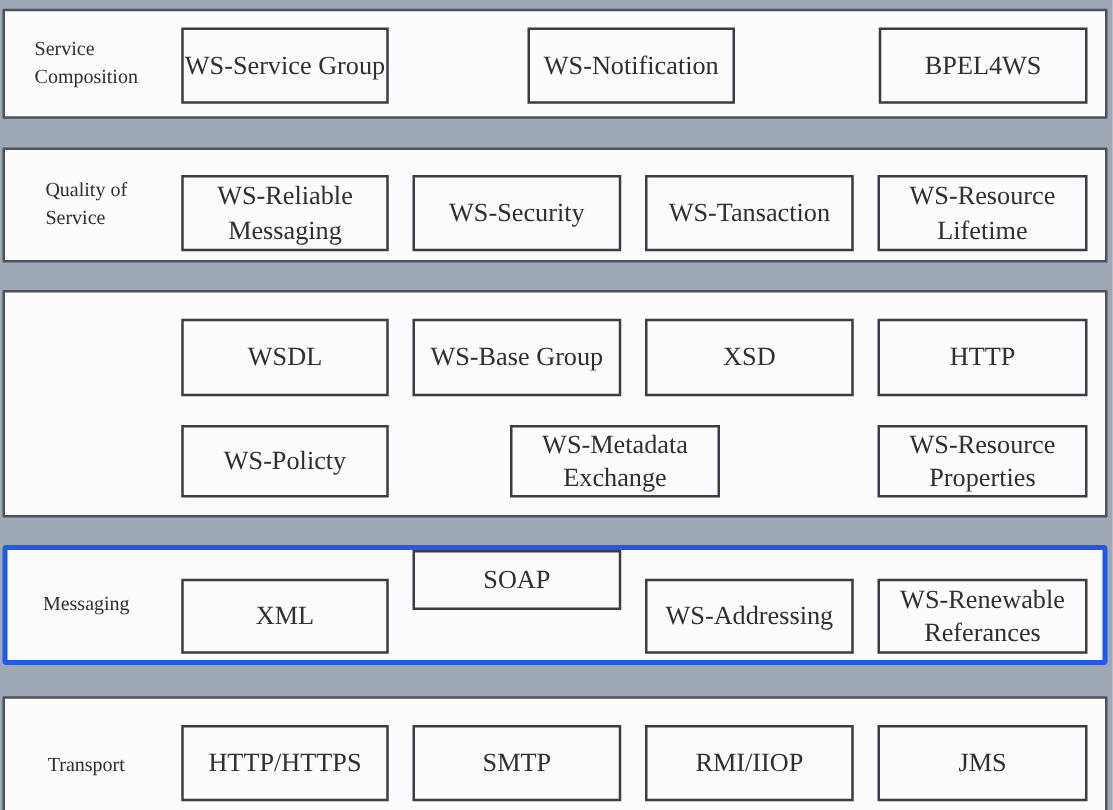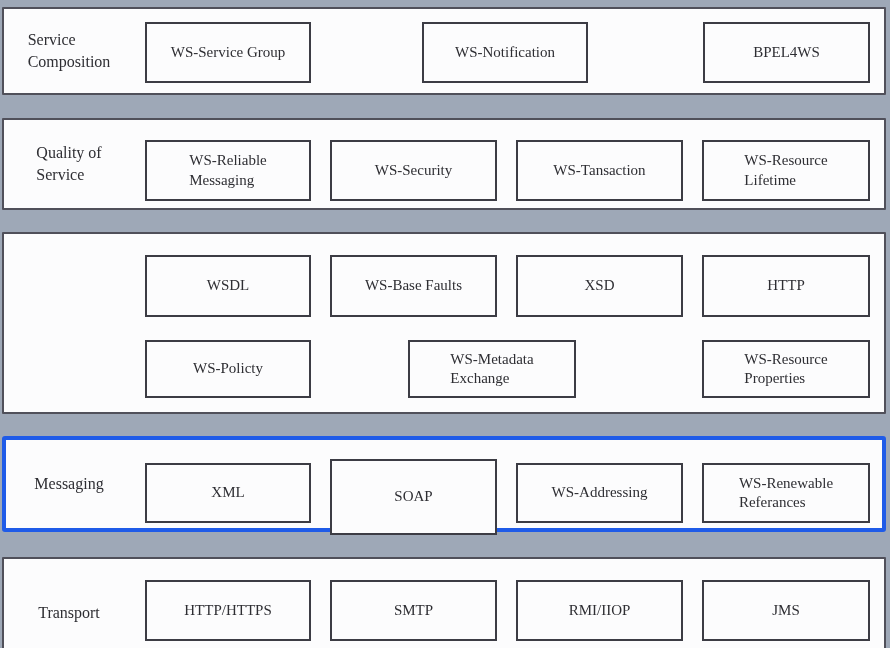--- a/index.html
+++ b/index.html
@@ -23,22 +23,22 @@
     position:absolute;left:6px;width:126px;
     display:flex;align-items:center;justify-content:center;
     text-align:left;white-space:pre-line;
     font-size:16px;line-height:1.35;
   }
   .box{
     position:absolute;box-sizing:border-box;
     background:var(--band-bg,#fcfcfd);
     border:2px solid var(--box-border,#3c3c44);
     display:flex;align-items:center;justify-content:center;
-    text-align:left;white-space:pre-line;
-    font-size:15px;line-height:1.3;
+    text-align:center;white-space:pre-line;
+    font-size:21px;line-height:1.3;
   }
 </style>
 </head>
 <body>
 
 <div class="stage">
 
   <div class="band" style="top:7px;height:88px"></div>
   <div class="band" style="top:118px;height:92px"></div>
   <div class="band" style="top:232px;height:182px"></div>
@@ -57,32 +57,32 @@
   <div class="box" style="left:703px;top:22px;width:167px;height:61px">BPEL4WS</div>
 
   <div class="box" style="left:145px;top:140px;width:166px;height:61px">WS-Reliable
 Messaging</div>
   <div class="box" style="left:330px;top:140px;width:167px;height:61px">WS-Security</div>
   <div class="box" style="left:516px;top:140px;width:167px;height:61px">WS-Tansaction</div>
   <div class="box" style="left:702px;top:140px;width:168px;height:61px">WS-Resource
 Lifetime</div>
 
   <div class="box" style="left:145px;top:255px;width:166px;height:62px">WSDL</div>
-  <div class="box" style="left:330px;top:255px;width:167px;height:62px">WS-Base Faults</div>
+  <div class="box" style="left:330px;top:255px;width:167px;height:62px">WS-Base Group</div>
   <div class="box" style="left:516px;top:255px;width:167px;height:62px">XSD</div>
   <div class="box" style="left:702px;top:255px;width:168px;height:62px">HTTP</div>
 
   <div class="box" style="left:145px;top:340px;width:166px;height:58px">WS-Policty</div>
   <div class="box" style="left:408px;top:340px;width:168px;height:58px">WS-Metadata
 Exchange</div>
   <div class="box" style="left:702px;top:340px;width:168px;height:58px">WS-Resource
 Properties</div>
 
   <div class="box" style="left:145px;top:463px;width:166px;height:60px">XML</div>
-  <div class="box" style="left:330px;top:459px;width:167px;height:76px">SOAP</div>
+  <div class="box" style="left:330px;top:440px;width:167px;height:48px">SOAP</div>
   <div class="box" style="left:516px;top:463px;width:167px;height:60px">WS-Addressing</div>
   <div class="box" style="left:702px;top:463px;width:168px;height:60px">WS-Renewable
 Referances</div>
 
   <div class="box" style="left:145px;top:580px;width:166px;height:61px">HTTP/HTTPS</div>
   <div class="box" style="left:330px;top:580px;width:167px;height:61px">SMTP</div>
   <div class="box" style="left:516px;top:580px;width:167px;height:61px">RMI/IIOP</div>
   <div class="box" style="left:702px;top:580px;width:168px;height:61px">JMS</div>
 
 </div>

